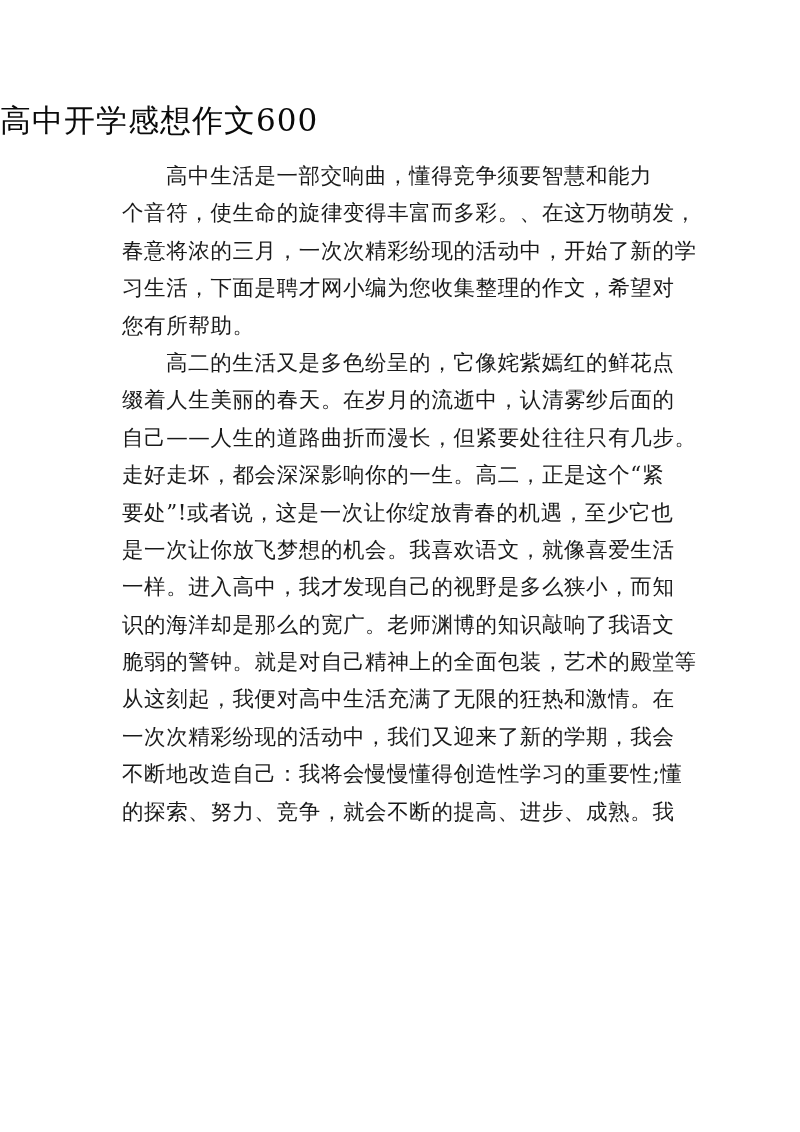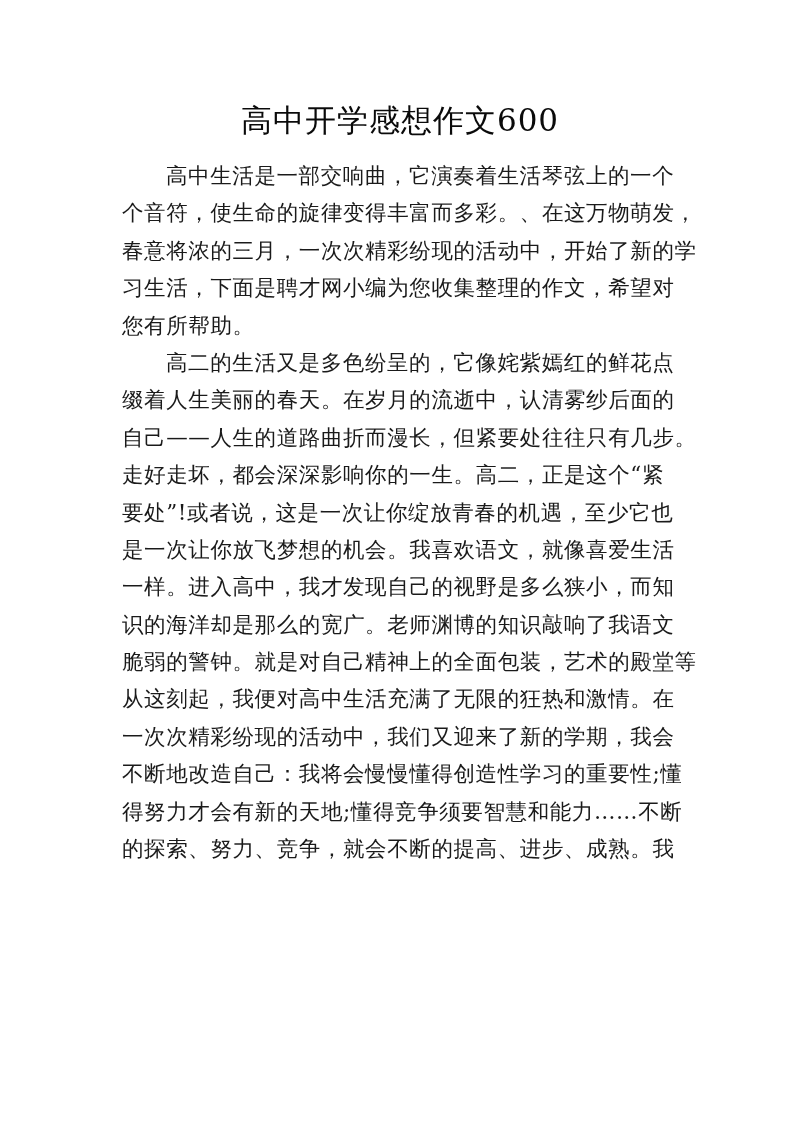--- a/index.html
+++ b/index.html
@@ -21,21 +21,21 @@
       top: 0;
       width: 800px;
       height: 1132px;
       background: #ffffff;
     }
     .title {
       position: absolute;
       top: 98px;
       left: 0;
       width: 800px;
-      text-align: center;
+      text-align: left;
       font-size: 31px;
       line-height: 44px;
       letter-spacing: 1px;
       color: #0a0a0a;
       font-family: "DejaVu Serif", "Liberation Serif", serif;
     }
     .body-text {
       position: absolute;
       top: 157px;
       left: 122px;
@@ -54,36 +54,35 @@
     }
   </style>
 </head>
 <body>
 
 <div class="page">
   <div class="title">高中开学感想作文600</div>
 
   <div class="body-text">
     <div>
-      <div class="line indent">高中生活是一部交响曲，它演奏着生活琴弦上的一个</div>
+      <div class="line indent">高中生活是一部交响曲，懂得竞争须要智慧和能力</div>
       <div class="line">个音符，使生命的旋律变得丰富而多彩。、在这万物萌发，</div>
       <div class="line">春意将浓的三月，一次次精彩纷现的活动中，开始了新的学</div>
       <div class="line">习生活，下面是聘才网小编为您收集整理的作文，希望对</div>
       <div class="line">您有所帮助。</div>
     </div>
     <div>
       <div class="line indent">高二的生活又是多色纷呈的，它像姹紫嫣红的鲜花点</div>
       <div class="line">缀着人生美丽的春天。在岁月的流逝中，认清雾纱后面的</div>
       <div class="line">自己——人生的道路曲折而漫长，但紧要处往往只有几步。</div>
       <div class="line">走好走坏，都会深深影响你的一生。高二，正是这个“紧</div>
       <div class="line">要处”!或者说，这是一次让你绽放青春的机遇，至少它也</div>
       <div class="line">是一次让你放飞梦想的机会。我喜欢语文，就像喜爱生活</div>
       <div class="line">一样。进入高中，我才发现自己的视野是多么狭小，而知</div>
       <div class="line">识的海洋却是那么的宽广。老师渊博的知识敲响了我语文</div>
       <div class="line">脆弱的警钟。就是对自己精神上的全面包装，艺术的殿堂等</div>
       <div class="line">从这刻起，我便对高中生活充满了无限的狂热和激情。在</div>
       <div class="line">一次次精彩纷现的活动中，我们又迎来了新的学期，我会</div>
       <div class="line">不断地改造自己：我将会慢慢懂得创造性学习的重要性;懂</div>
-      <div class="line">得努力才会有新的天地;懂得竞争须要智慧和能力……不断</div>
       <div class="line">的探索、努力、竞争，就会不断的提高、进步、成熟。我</div>
     </div>
   </div>
 </div>
 
 </body></html>

